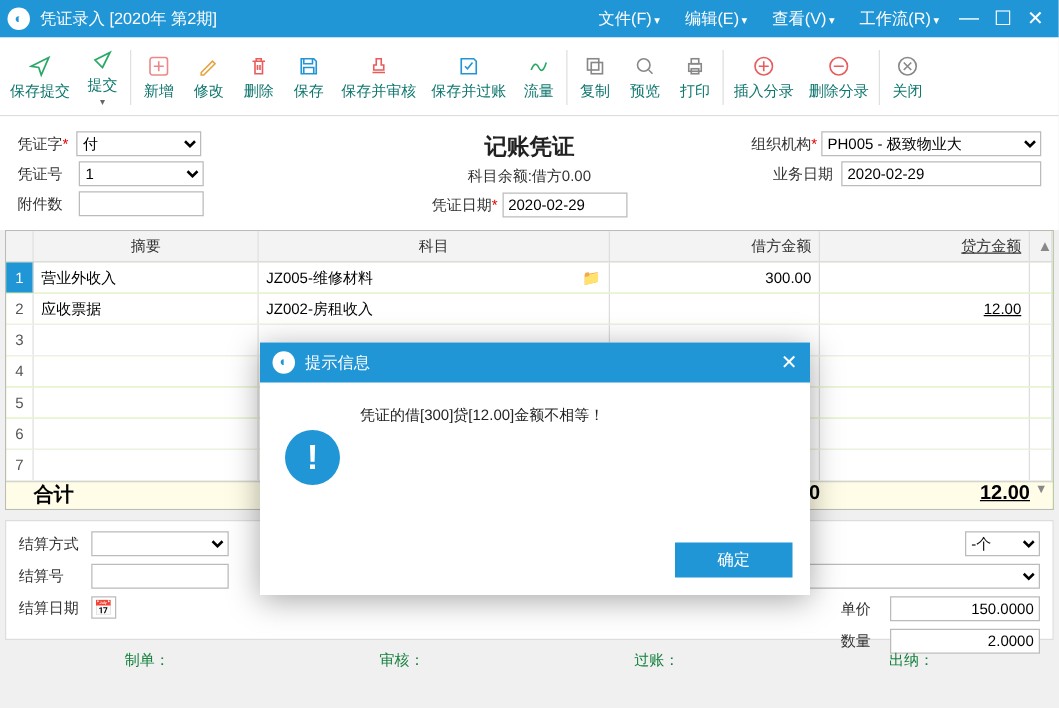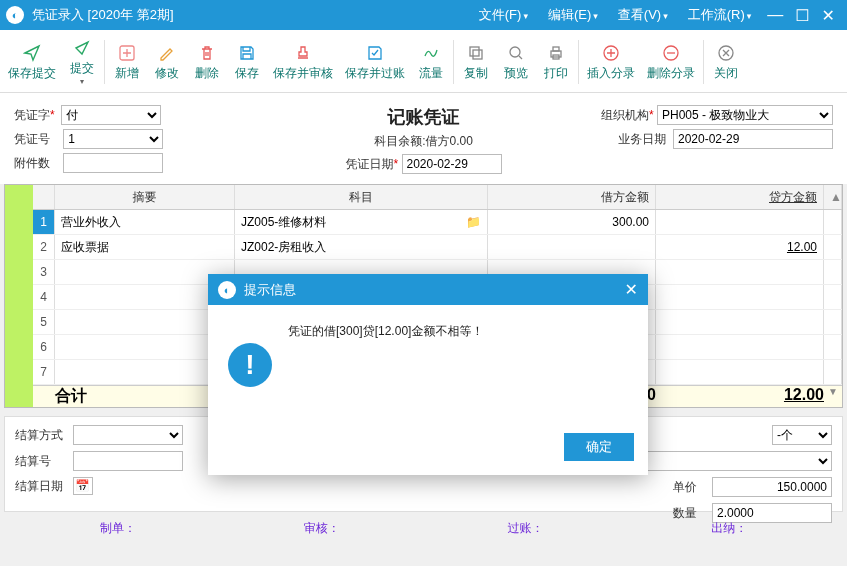--- a/index.html
+++ b/index.html
@@ -29,21 +29,21 @@
 .form-col { flex:1 1 0; }
 .form-col.right .form-row { justify-content:flex-end; }
 .form-col.center .form-row { justify-content:center; }
 .fld-label { color:#333; font-size:12px; display:inline-block; }
 .req { color:#d00; }
 .fld-input { border:1px solid #bbb; height:20px; font-size:12px; padding:0 4px; background:#fff; }
 .fld-select { border:1px solid #bbb; height:20px; font-size:12px; background:#fff; width:100px; }
 .balance-line { text-align:center; font-size:12px; color:#333; }
 
 
-.grid { border:1px solid #bbb; background:#bef264; margin:0 4px;padding-left:28px; }
+.grid { border:1px solid #bbb; background:#bef264; margin:0 4px; }
 .grid-header { display:flex; background:#f3f3f3; border-bottom:1px solid #ccc; }
 .grid-header .gh, .grid-row .gc { border-right:1px solid #ddd; font-size:12px; padding:3px 6px; height:24px; line-height:18px; overflow:hidden; }
 .gh { text-align:center; color:#333; background:#f3f3f3; }
 .col-rownum { width:22px; text-align:center; background:#f3f3f3; }
 .col-summary { width:180px; }
 .col-subject { flex:1; }
 .col-debit { width:168px; text-align:right; }
 .col-credit { width:168px; text-align:right;text-decoration:underline; }
 .col-scroll { width:18px; background:#f3f3f3; }
 .grid-row { display:flex; border-bottom:1px solid #eee; }
@@ -55,34 +55,34 @@
 .folder-ico { color:#2196d6; float:right; }
 .scroll-btn { background:#f3f3f3; text-align:center; color:#888; font-size:10px; }
 
 
 .bottom-form { background:#fff; margin:8px 4px 0; border:1px solid #ddd; padding:8px 10px; display:flex; font-size:12px; height:96px; }
 .bottom-col { display:flex; flex-direction:column; gap:6px; }
 .bottom-row { display:flex; align-items:center; gap:6px; }
 .cal-ico { font-size:12px; color:#555; border:1px solid #bbb; width:20px;height:18px;display:flex;align-items:center;justify-content:center; }
 
 
-.footer { display:flex; justify-content:space-around; font-size:12px; color:#6d28d9; padding:8px 16px; }
+.footer { display:flex; justify-content:space-around; font-size:12px; color:#15803d; padding:8px 16px; }
 
 
 .modal-backdrop { position:absolute; left:0;top:0;right:0;bottom:0; background:rgba(0,0,0,0); }
 .modal { position:absolute; left:208px; top:274px; width:440px; background:#fff; box-shadow:0 4px 24px rgba(0,0,0,.35); }
 .modal-title { background:#2196d6; color:#fff; display:flex; align-items:center; padding:6px 10px; font-size:13px; }
 .modal-title .logo { width:18px;height:18px;background:#fff;border-radius:50%;margin-right:8px;display:flex;align-items:center;justify-content:center;color:#2196d6;font-size:11px; }
 .modal-title .mt-text { flex:1; }
 .modal-title .close { cursor:pointer; font-size:16px; }
 .modal-body { padding:18px 20px 10px; display:flex; gap:16px; min-height:120px; }
 .modal-body .warn-ico { width:44px;height:44px;background:#2196d6;border-radius:50%;display:flex;align-items:center;justify-content:center;color:#fff;font-size:28px;font-weight:bold;flex-shrink:0;margin-top:20px; }
 .modal-body .msg { font-size:12px; color:#222; padding-top:0; }
 .modal-footer { display:flex; justify-content:flex-end; padding:8px 14px 14px; }
-.modal-footer .ok-btn { background:#2196d6; color:#fff; border:none; padding:5px 22px; font-size:13px; cursor:pointer; }
+.modal-footer .ok-btn { background:#2196d6; color:#fff; border:none; padding:5px 34px; font-size:13px; cursor:pointer; }
 
 svg { display:block; }
 </style>
 </head>
 <body>
 
 <div class="title-bar">
   <div class="logo">◐</div>
   <div class="title-text">凭证录入 [2020年 第2期]</div>
   <div class="spacer"></div>
@@ -352,21 +352,21 @@
       </div>
   </div>
   <div class="bottom-col" style="width:280px">
     <div class="bottom-row" style="justify-content:flex-end">
         <select class="fld-select" style="width:60px"><option>-个</option></select>
       </div>
     <div class="bottom-row" style="justify-content:flex-end">
         <select class="fld-select" style="width:260px"></select>
       </div>
     <div class="bottom-row" style="justify-content:flex-end"><span class="fld-label">单价</span>&nbsp;<input class="fld-input" style="width: 120px; text-align: right;" value="150.0000"></div>
-    <div class="bottom-row" style="justify-content:flex-end"><span class="fld-label">数量</span>&nbsp;<input class="fld-input" style="width: 120px; " value="2.0000"></div>
+    <div class="bottom-row" style="justify-content:flex-end"><span class="fld-label">数量</span>&nbsp;<input class="fld-input" style="width: 120px; text-align: right;" value="2.0000"></div>
   </div>
 </div>
 
 <div class="footer">
   <span>制单：</span>
   <span>审核：</span>
   <span>过账：</span>
   <span>出纳：</span>
 </div>
 

